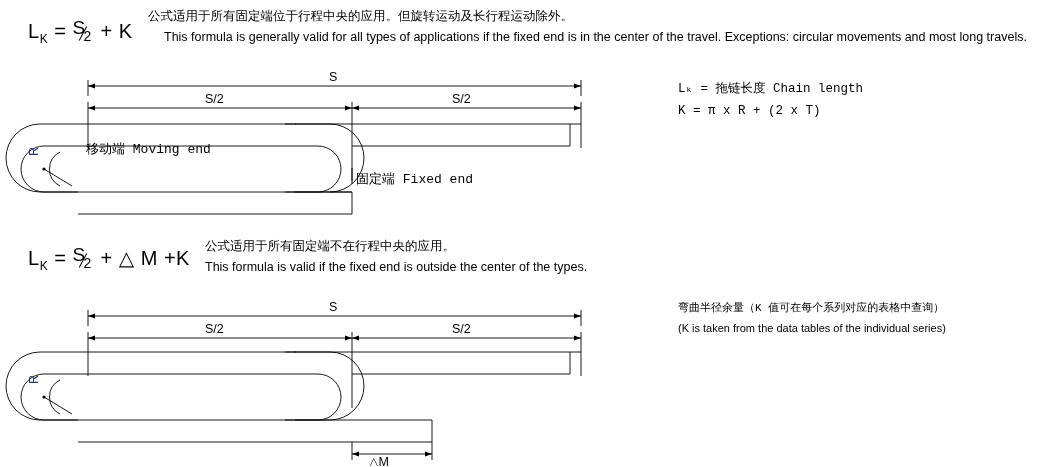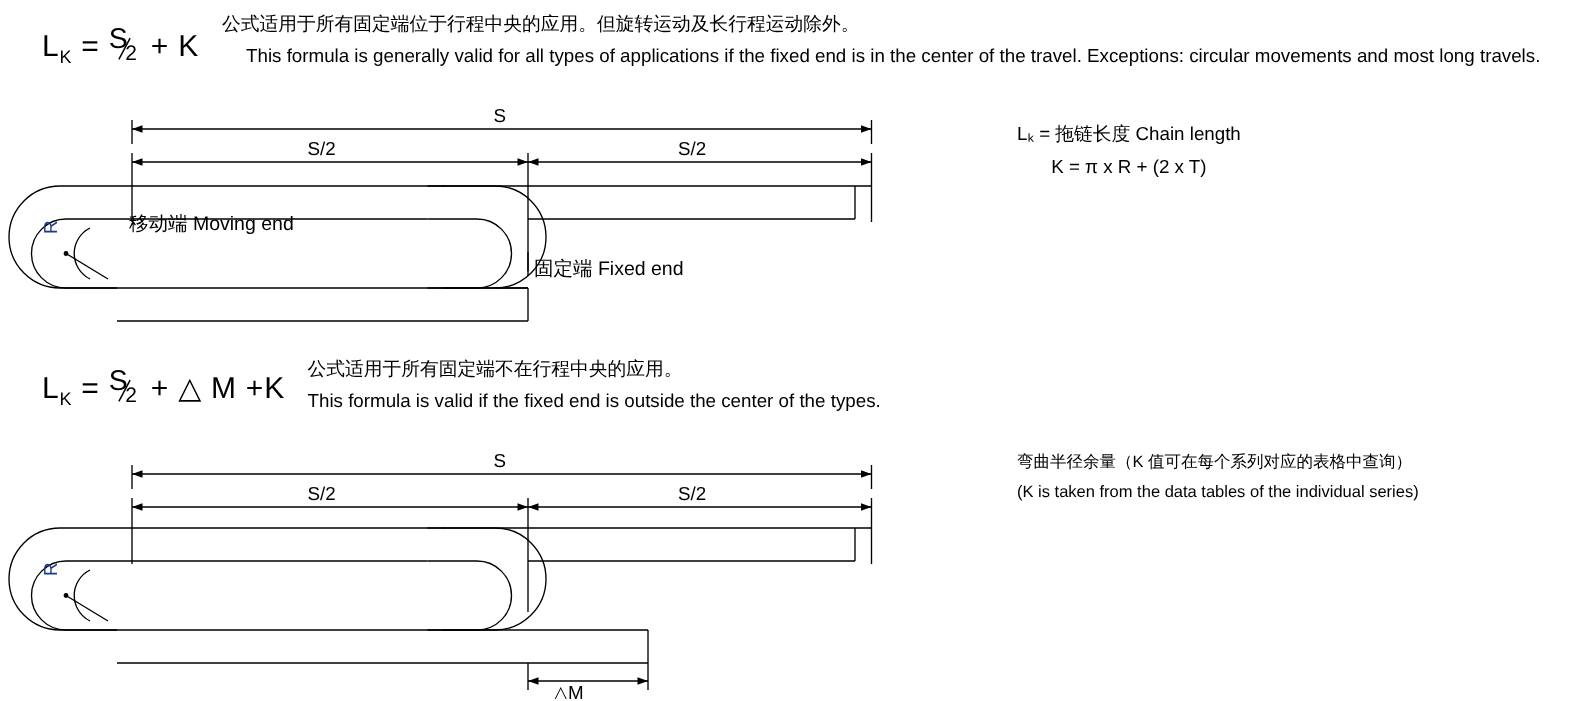--- a/index.html
+++ b/index.html
@@ -5,21 +5,21 @@
   html,body{margin:0;padding:0;}
   body{
     width:1059px;height:467px;
     background:#ffffff;
     font-family:"Liberation Sans", sans-serif;
     color:#000;
     position:relative;
     overflow:hidden;
   }
   .abs{position:absolute;}
-  .cn{font-family:Liberation Sans, sans-serif;}
+  .cn{font-family:Liberation Mono, monospace;}
   .t13{font-size:13px;}
   .formula{font-size:20px;letter-spacing:0.5px;white-space:nowrap;margin-left:16px;}
   .formula .sub{font-size:12px;vertical-align:sub;}
   .frac{display:inline-block;vertical-align:middle;position:relative;width:22px;height:22px;}
   .frac .num{position:absolute;left:0;top:-5px;font-size:19px;}
   .frac .den{position:absolute;left:11px;top:6px;font-size:14px;}
   .frac .bar{position:absolute;left:3px;top:11px;width:16px;height:1px;background:#000;transform:rotate(-62deg);}
   .legend-line{font-size:12.5px;white-space:nowrap;line-height:22px;}
   .note-line{font-size:11px;white-space:nowrap;line-height:20px;}
   .desc{font-size:12.5px;white-space:nowrap;}
@@ -97,21 +97,21 @@
   <text class="lbl" x="329" y="25" fill="#000">S</text>
   <text class="lbl" x="205" y="47" fill="#000">S/2</text>
   <text class="lbl" x="452" y="47" fill="#000">S/2</text>
   <text class="lbl" x="38" y="100" fill="#1a3a8f" transform="rotate(-90 38 100)">R</text>
 </svg>
 </div>
 
 <div class="abs t13 cn" style="left:86px;top:140px;">移动端 Moving end</div>
 <div class="abs t13 cn" style="left:356px;top:170px;">固定端 Fixed end</div>
 
-<div class="abs" style="left:678px;top:78px;text-align:center;">
+<div class="abs" style="left:678px;top:78px;">
   <div class="legend-line cn">Lₖ = 拖链长度 Chain length</div>
   <div class="legend-line cn">K = π x R + (2 x T)</div>
 </div>
 
 <div class="abs" style="left:678px;top:298px;">
   <div class="note-line cn">弯曲半径余量（K 值可在每个系列对应的表格中查询）</div>
   <div class="note-line">(K is taken from the data tables of the individual series)</div>
 </div>
 
 <div class="abs formula" style="left:12px;top:246px;">

